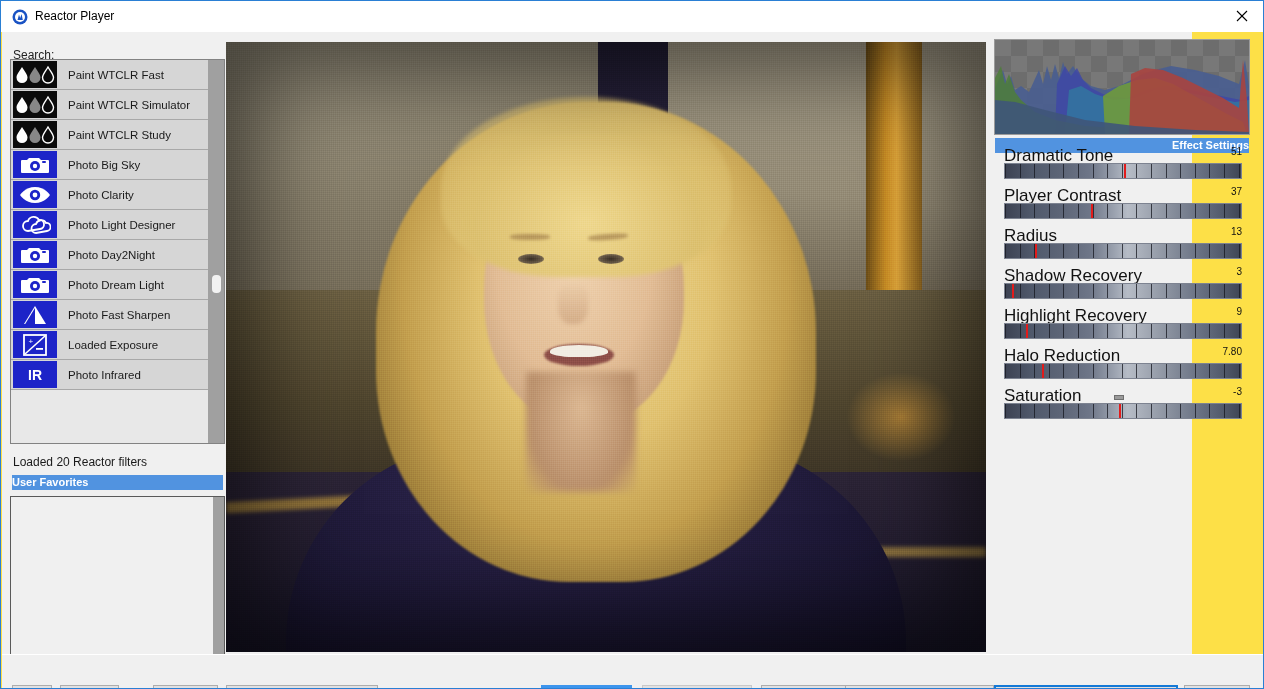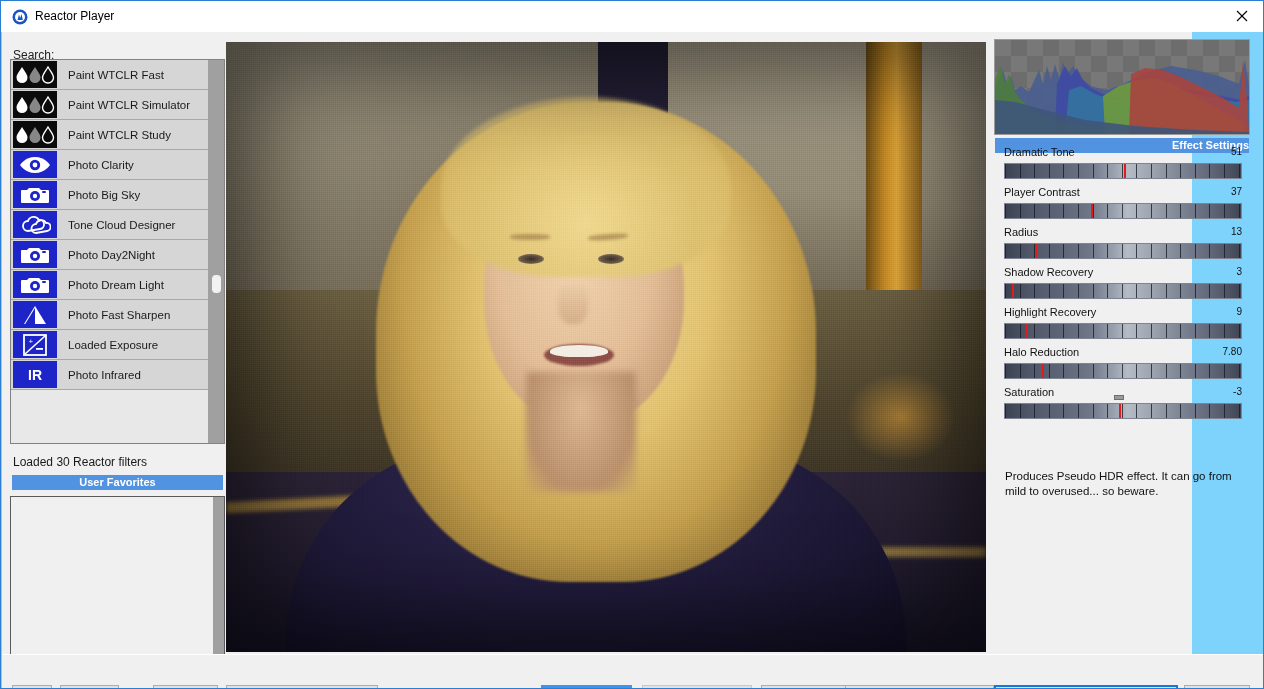--- a/index.html
+++ b/index.html
@@ -7,21 +7,21 @@
     margin: 0; padding: 0;
     width: 1264px; height: 689px;
     overflow: hidden;
     font-family: "Liberation Sans", sans-serif;
     background: #ffffff;
   }
 
   #window {
     position: relative;
     width: 1264px; height: 689px;
-    background: #7dd3fc;
+    background: #fde047;
     border: 1px solid #2a7fd4;
     overflow: hidden;
   }
 
   
   #titlebar {
     position: absolute; left: 0; top: 0;
     width: 1264px; height: 31px;
     background: #ffffff;
     border-bottom: 1px solid #ffffff;
@@ -124,21 +124,20 @@
     position: absolute; left: 11px; top: 423px;
     font-size: 12px; color: #1a1a1a;
   }
 
   #favorites-header {
     position: absolute; left: 10px; top: 443px;
     width: 211px; height: 15px;
     background: #5193e0;
     color: #ffffff;
     font-size: 11px; font-weight: bold;
-    text-align: center;
     line-height: 15px;
   }
   #favorites-box {
     position: absolute; left: 8px; top: 464px;
     width: 215px; height: 176px;
     background: #f0f0f0;
     border: 1px solid #5a5a5a;
     overflow: hidden;
   }
   #fav-scrollbar {
@@ -295,21 +294,21 @@
     position: absolute; left: 993px; top: 106px;
     width: 254px; height: 15px;
     background: #5193e0;
     color: #ffffff;
     font-size: 11px; font-weight: bold;
     text-align: right; line-height: 15px;
   }
 
   .param { position: absolute; left: 1002px; width: 238px; }
   .param-label {
-    font-size: 11px; color: #111111;
+    font-size: 17px; color: #111111;
     position: absolute; left: 0; top: 0;
     white-space: nowrap;
   }
   .param-value {
     font-size: 10px; color: #111111;
     position: absolute; right: 0; top: 0;
     text-align: right;
     white-space: nowrap;
   }
   .slider {
@@ -440,47 +439,47 @@
                 <svg width="40" height="18" viewBox="0 0 40 18">
                   <path d="M7 1 C10 6 12.5 8.5 12.5 11.5 A5.5 5.5 0 0 1 1.5 11.5 C1.5 8.5 4 6 7 1 Z" fill="#fff"></path>
                   <path d="M20 1 C23 6 25.5 8.5 25.5 11.5 A5.5 5.5 0 0 1 14.5 11.5 C14.5 8.5 17 6 20 1 Z" fill="#878787"></path>
                   <path d="M33 1 C36 6 38.5 8.5 38.5 11.5 A5.5 5.5 0 0 1 27.5 11.5 C27.5 8.5 30 6 33 1 Z" fill="none" stroke="#fff" stroke-width="1.4"></path>
                 </svg>
               </span>
               <span class="filter-label">Paint WTCLR Study</span>
             </div>
             <div class="filter-row">
               <span class="filter-icon blue">
-                <svg width="32" height="18" viewBox="0 0 32 18">
-                  <path d="M16 1 C26 1 31 9 31 9 C31 9 26 17 16 17 C6 17 1 9 1 9 C1 9 6 1 16 1 Z" fill="#fff"></path>
-                  <circle cx="16" cy="9" r="5.2" fill="#1d24c8"></circle>
-                  <circle cx="16" cy="9" r="2.4" fill="#fff"></circle>
-                </svg>
-              </span>
-              <span class="filter-label">Photo Clarity</span>
-            </div>
-            <div class="filter-row">
-              <span class="filter-icon blue">
                 <svg width="30" height="20" viewBox="0 0 30 20">
                   <path d="M1 5 h6 l2-2 h10 l2 2 h7 a1 1 0 0 1 1 1 v11 a1 1 0 0 1 -1 1 h-26 a1 1 0 0 1 -1 -1 v-11 a1 1 0 0 1 1 -1 z" fill="#fff"></path>
                   <circle cx="15" cy="11" r="5" fill="#1d24c8"></circle>
                   <circle cx="15" cy="11" r="2.2" fill="#fff"></circle>
                   <rect x="22" y="6" width="4" height="2" rx="1" fill="#1d24c8"></rect>
                 </svg>
               </span>
               <span class="filter-label">Photo Big Sky</span>
             </div>
             <div class="filter-row">
               <span class="filter-icon blue">
+                <svg width="32" height="18" viewBox="0 0 32 18">
+                  <path d="M16 1 C26 1 31 9 31 9 C31 9 26 17 16 17 C6 17 1 9 1 9 C1 9 6 1 16 1 Z" fill="#fff"></path>
+                  <circle cx="16" cy="9" r="5.2" fill="#1d24c8"></circle>
+                  <circle cx="16" cy="9" r="2.4" fill="#fff"></circle>
+                </svg>
+              </span>
+              <span class="filter-label">Photo Clarity</span>
+            </div>
+            <div class="filter-row">
+              <span class="filter-icon blue">
                 <svg width="32" height="20" viewBox="0 0 32 20">
                   <path d="M9 16 a5 5 0 0 1 0-10 a6 6 0 0 1 11-1 a4.5 4.5 0 0 1 1 9 z" fill="none" stroke="#fff" stroke-width="1.8"></path>
                   <path d="M17 18 a4.5 4.5 0 0 1 0-9 a5.5 5.5 0 0 1 10-1 a4 4 0 0 1 1 8 z" fill="none" stroke="#fff" stroke-width="1.8"></path>
                 </svg>
               </span>
-              <span class="filter-label">Tone Cloud Designer</span>
+              <span class="filter-label">Photo Light Designer</span>
             </div>
             <div class="filter-row">
               <span class="filter-icon blue">
                 <svg width="30" height="20" viewBox="0 0 30 20">
                   <path d="M1 5 h6 l2-2 h10 l2 2 h7 a1 1 0 0 1 1 1 v11 a1 1 0 0 1 -1 1 h-26 a1 1 0 0 1 -1 -1 v-11 a1 1 0 0 1 1 -1 z" fill="#fff"></path>
                   <circle cx="15" cy="11" r="5" fill="#1d24c8"></circle>
                   <circle cx="15" cy="11" r="2.2" fill="#fff"></circle>
                   <rect x="22" y="6" width="4" height="2" rx="1" fill="#1d24c8"></rect>
                 </svg>
               </span>
@@ -524,21 +523,21 @@
                 </svg>
               </span>
               <span class="filter-label">Photo Infrared</span>
             </div>
           </div>
         <div id="list-scrollbar">
           <div id="list-thumb"></div>
         </div>
       </div>
 
-      <span id="loaded-status">Loaded 30 Reactor filters</span>
+      <span id="loaded-status">Loaded 20 Reactor filters</span>
 
       <div id="favorites-header">User Favorites</div>
       <div id="favorites-box">
         <div id="fav-scrollbar"></div>
       </div>
     </div>
 
     <div id="image-frame">
       <div id="photo">
         <div class="ph" id="bg-wall-left"></div>
@@ -642,21 +641,20 @@
           <span class="param-label">Saturation</span>
           <span class="param-value">-3</span>
           <div class="slider">
             <div class="ticks"></div>
             <div class="marker" style="left: 48.5%;"></div>
           </div>
           <div class="handle-tab" style="left: calc(48.5% - 5px);"></div>
         </div>
       </div>
 
-    <div id="effect-desc">Produces Pseudo HDR effect. It can go from mild to overused... so beware.</div>
 
     <div id="bottombar"></div>
 
     <button class="btn" style="left:10px; width:40px;">+</button>
     <button class="btn" style="left:58px; width:59px;">Delete</button>
     <button class="btn" style="left:151px; width:65px;">Import...</button>
     <button class="btn" style="left:224px; width:152px;">Edit in Photo Reactor</button>
 
     <div id="badge">
       <span class="it">Reactor</span>

